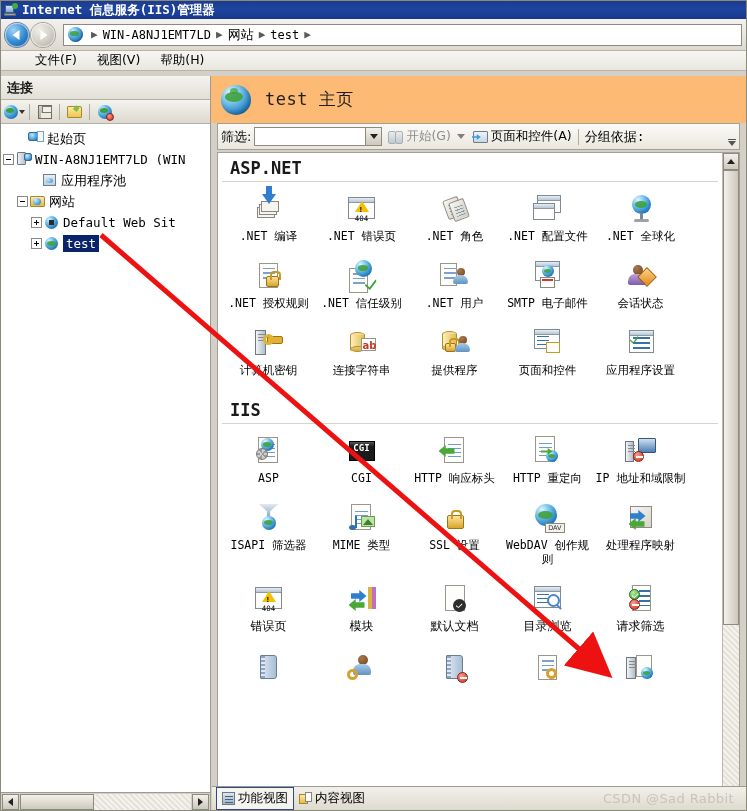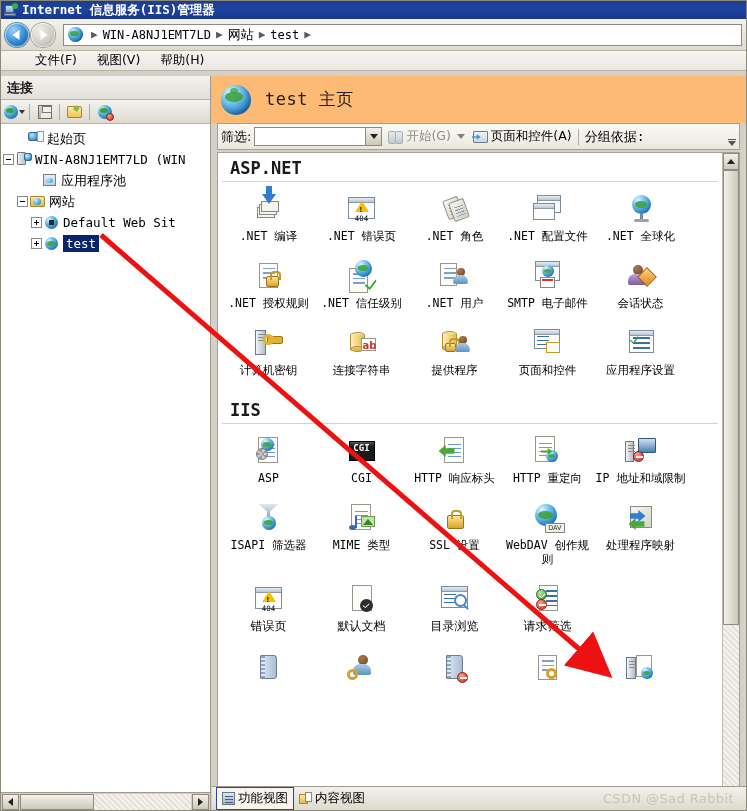--- a/index.html
+++ b/index.html
@@ -938,20 +938,29 @@
             <div class="icell">
               <div class="glyph">
                 <span class="win-frame"></span>
                   <span class="warn-tri"></span>
                   <span class="lbl404">404</span>
               </div>
               <div class="cap">错误页</div>
             </div>
             <div class="icell">
               <div class="glyph">
+                <span class="arrow-b" style="left:6px;top:8px"></span>
+                <span class="arrow-g" style="left:4px;top:17px"></span>
+                <span style="position:absolute;left:23px;top:5px;width:4px;height:22px;background:#d9b43f"></span>
+                <span style="position:absolute;left:27px;top:5px;width:4px;height:22px;background:#c06fc0"></span>
+              </div>
+              <div class="cap">模块</div>
+            </div>
+            <div class="icell">
+              <div class="glyph">
                 <span class="pg-white" style="left:7px;top:3px;width:20px;height:26px"></span>
                 <span style="position:absolute;left:15px;top:17px;width:13px;height:13px;border-radius:50%;background:#2d2d2d"></span>
                 <span style="position:absolute;left:18px;top:21px;width:7px;height:5px;background:#fff;clip-path:polygon(10% 45%,40% 80%,92% 8%,100% 26%,42% 100%,0 58%)"></span>
               </div>
               <div class="cap">默认文档</div>
             </div>
             <div class="icell">
               <div class="glyph">
                 <span class="win-frame" style="left:3px;top:4px;width:27px;height:22px"></span>
                 <span style="position:absolute;left:6px;top:12px;width:12px;height:10px;background:repeating-linear-gradient(to bottom,#3b6fa8 0 1.5px,transparent 1.5px 4px)"></span>

